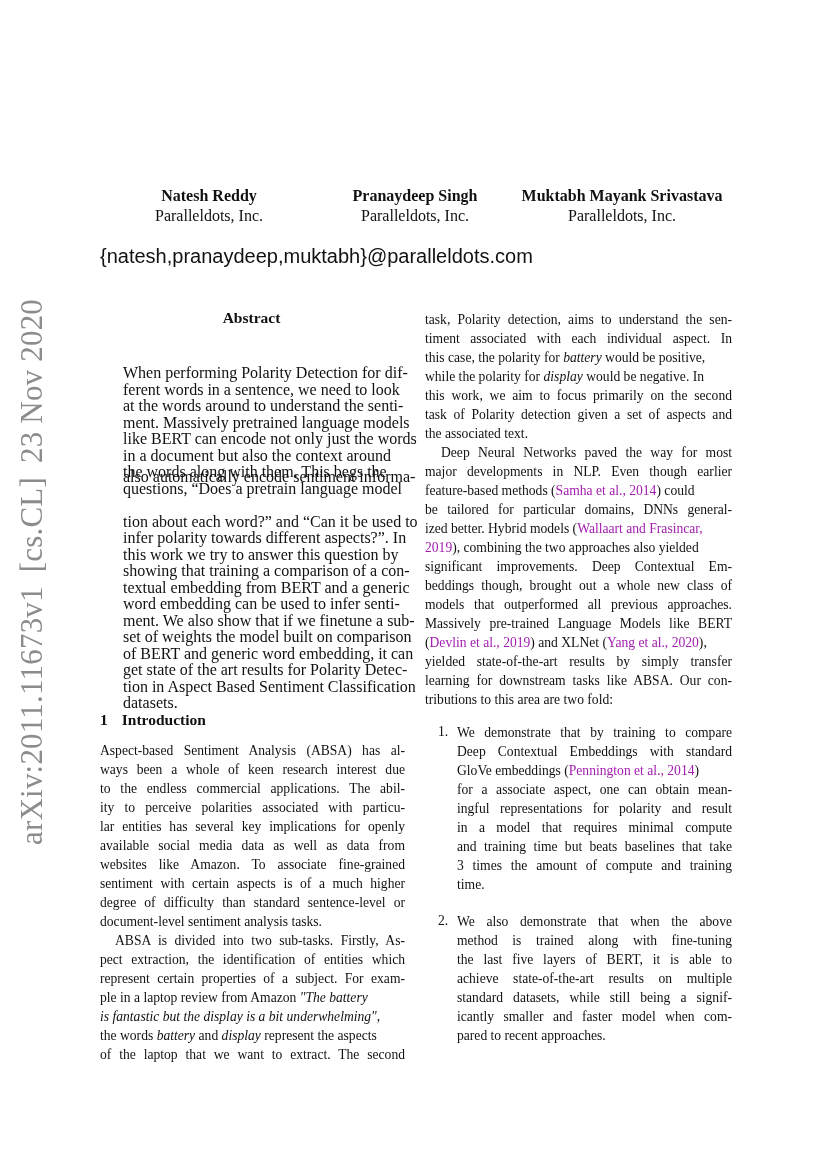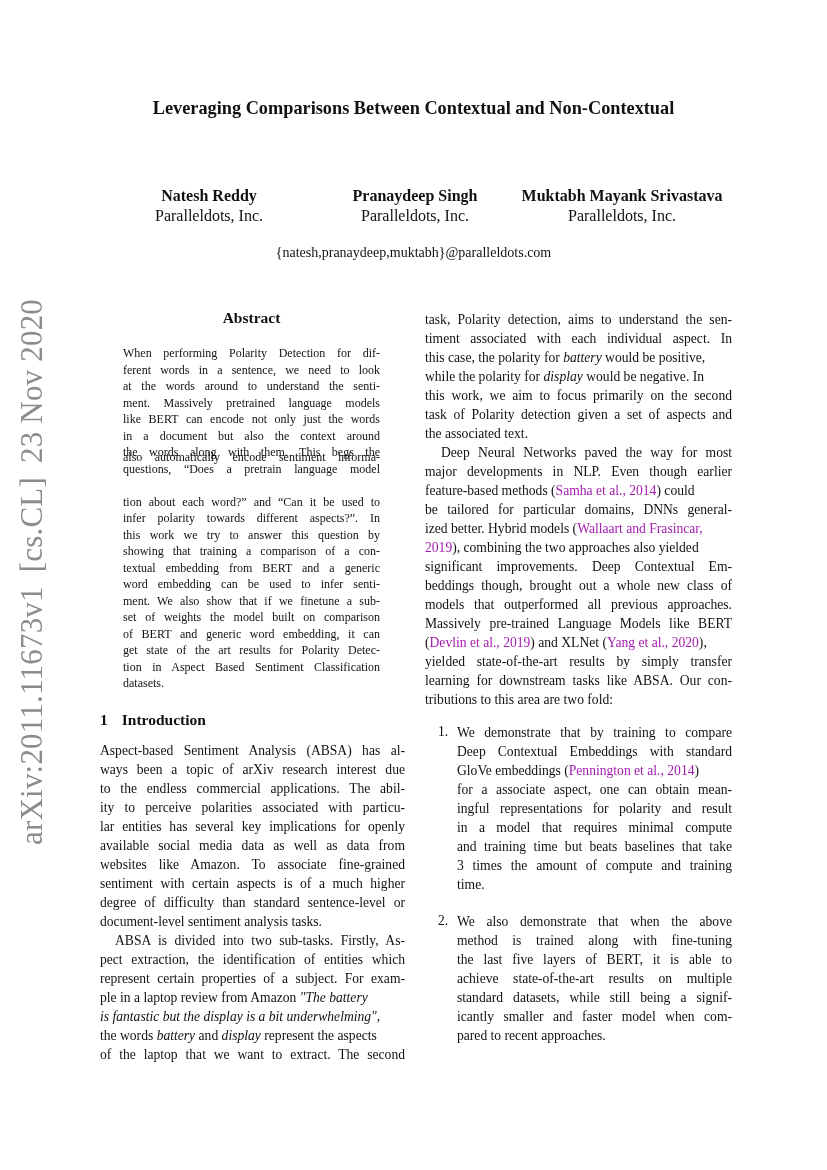--- a/index.html
+++ b/index.html
@@ -13,48 +13,47 @@
     white-space: nowrap; letter-spacing: 0.2px;
   }
   .side-stamp span { margin-right: 14px; }
 
   .title { position: absolute; left: 100px; width: 627px; top: 95px; text-align: center;
     font-weight: bold; font-size: 18.3px; line-height: 26px; }
   .title div { white-space: nowrap; }
 
   .author { position: absolute; top: 186px; text-align: center; font-size: 16px; line-height: 20px; }
   .author .name { font-weight: bold; text-align: center; }
-  .email { position: absolute; top: 245px; left: 100px; width: 627px; text-align: center;
-    font-family: Liberation Serif, serif; font-size: 14px; }
+  .email { position: absolute; top: 245px; left: 100px; width: 627px; text-align: left;
+    font-family: Liberation Sans, sans-serif; font-size: 20px; }
 
   .abs-title { position: absolute; left: 123px; width: 257px; top: 309px; text-align: center;
     font-weight: bold; font-size: 15.5px; }
 
   .line { position: absolute; white-space: nowrap; display: block; }
   .just { text-align: justify; text-align-last: justify; }
-  .abs .line { left: 123px; width: 257px; font-size: 12px; line-height: 14px; }
+  .abs .line { left: 123px; width: 257px; font-size: 16px; line-height: 14px; margin-top: 20px; }
   .col .line { font-size: 13.6px; line-height: 18px; }
   .left .line { left: 100px; width: 305px; }
   .right .line { left: 425px; width: 307px; }
   .item .line { left: 457px; width: 275px; }
   .num { position: absolute; left: 438px; font-size: 13.6px; }
   .section { position: absolute; left: 100px; top: 711px; font-weight: bold; font-size: 15.5px; }
   .section .sec-num { margin-right: 14px; }
   .cite { color: #a21caf; }
   i { font-style: italic; }
 </style>
 </head>
 <body>
 
 <div class="side-stamp">
   <span>arXiv:2011.11673v1</span><span>[cs.CL]</span><span>23 Nov 2020</span>
 </div>
 
 <div class="title">
-  <div>Leveraging Comparisons Between Contextual and Non-Contextual</div>
 </div>
 
 <div class="author" style="left:139px;width:140px;">
   <div class="name">Natesh Reddy</div>
   <div>Paralleldots, Inc.</div>
 </div>
 <div class="author" style="left:334px;width:162px;">
   <div class="name">Pranaydeep Singh</div>
   <div>Paralleldots, Inc.</div>
 </div>
@@ -89,21 +88,21 @@
   <span class="line just" style="top:660px">tion in Aspect Based Sentiment Classification</span>
   <span class="line" style="top:676px">datasets.</span>
 </div>
 
 <div class="section">
   <span class="sec-num">1</span><span>Introduction</span>
 </div>
 
 <div class="col left">
   <span class="line just" style="top:742px">Aspect-based Sentiment Analysis (ABSA) has al-</span>
-  <span class="line just" style="top:761px">ways been a topic of arXiv research interest due</span>
+  <span class="line just" style="top:761px">ways been a whole of keen research interest due</span>
   <span class="line just" style="top:780px">to the endless commercial applications. The abil-</span>
   <span class="line just" style="top:799px">ity to perceive polarities associated with particu-</span>
   <span class="line just" style="top:818px">lar entities has several key implications for openly</span>
   <span class="line just" style="top:837px">available social media data as well as data from</span>
   <span class="line just" style="top:856px">websites like Amazon.  To associate fine-grained</span>
   <span class="line just" style="top:875px">sentiment with certain aspects is of a much higher</span>
   <span class="line just" style="top:894px">degree of difficulty than standard sentence-level or</span>
   <span class="line" style="top:913px">document-level sentiment analysis tasks.</span>
   <span class="line just" style="top:932px;left:115px;width:290px">ABSA is divided into two sub-tasks. Firstly, As-</span>
   <span class="line just" style="top:951px">pect extraction, the identification of entities which</span>

